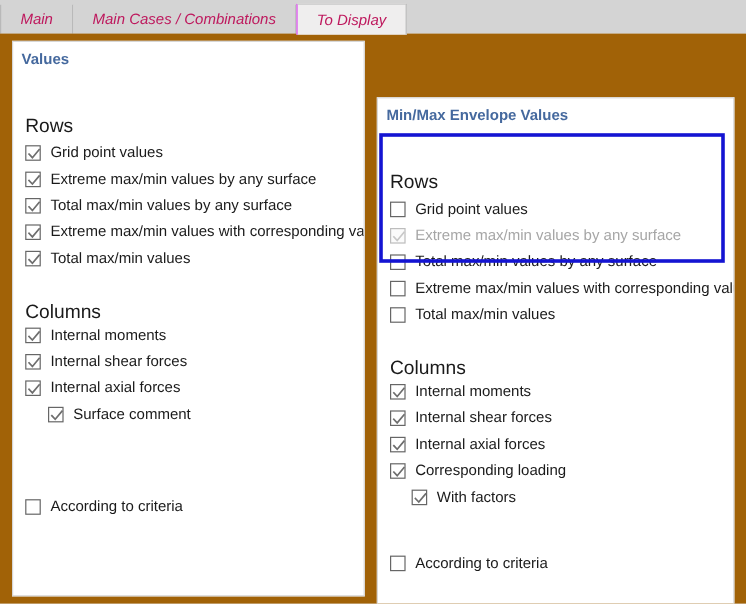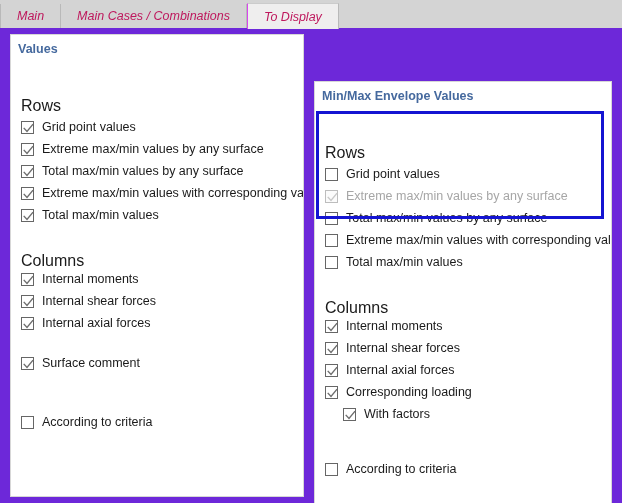--- a/index.html
+++ b/index.html
@@ -51,21 +51,21 @@
     line-height: 26px;
     margin-bottom: -1px;
     z-index: 2;
   }
 
   
   #content {
     position: absolute;
     left: 0; top: 28px;
     width: 622px; height: 475px;
-    background: #6d28d9;
+    background: #a16207;
     box-sizing: border-box;
   }
 
   .panel {
     position: absolute;
     top: 6px;
     height: 463px;
     background: #ffffff;
     border: 1px solid #d7d7d7;
     box-sizing: border-box;
@@ -212,21 +212,21 @@
           <span class="cb-label">Internal shear forces</span>
         </div>
         <div class="cb-row" style="top: 279px;">
           <span class="cb-box">
             <svg width="13" height="13" viewBox="0 0 13 13">
               <path d="M2.2 6.4 L5 9.4 L10.6 2.7" fill="none" stroke="#6e6e6e" stroke-width="1.4" stroke-linecap="square" stroke-linejoin="miter"></path>
             </svg>
           </span>
           <span class="cb-label">Internal axial forces</span>
         </div>
-        <div class="cb-row" style="top: 319px;">
+        <div class="cb-row" style="top: 301px; margin-left: 19px;">
           <span class="cb-box">
             <svg width="13" height="13" viewBox="0 0 13 13">
               <path d="M2.2 6.4 L5 9.4 L10.6 2.7" fill="none" stroke="#6e6e6e" stroke-width="1.4" stroke-linecap="square" stroke-linejoin="miter"></path>
             </svg>
           </span>
           <span class="cb-label">Surface comment</span>
         </div>
       </div>
     <div id="left-criteria">
         <div class="cb-row" style="top: 378px;">

